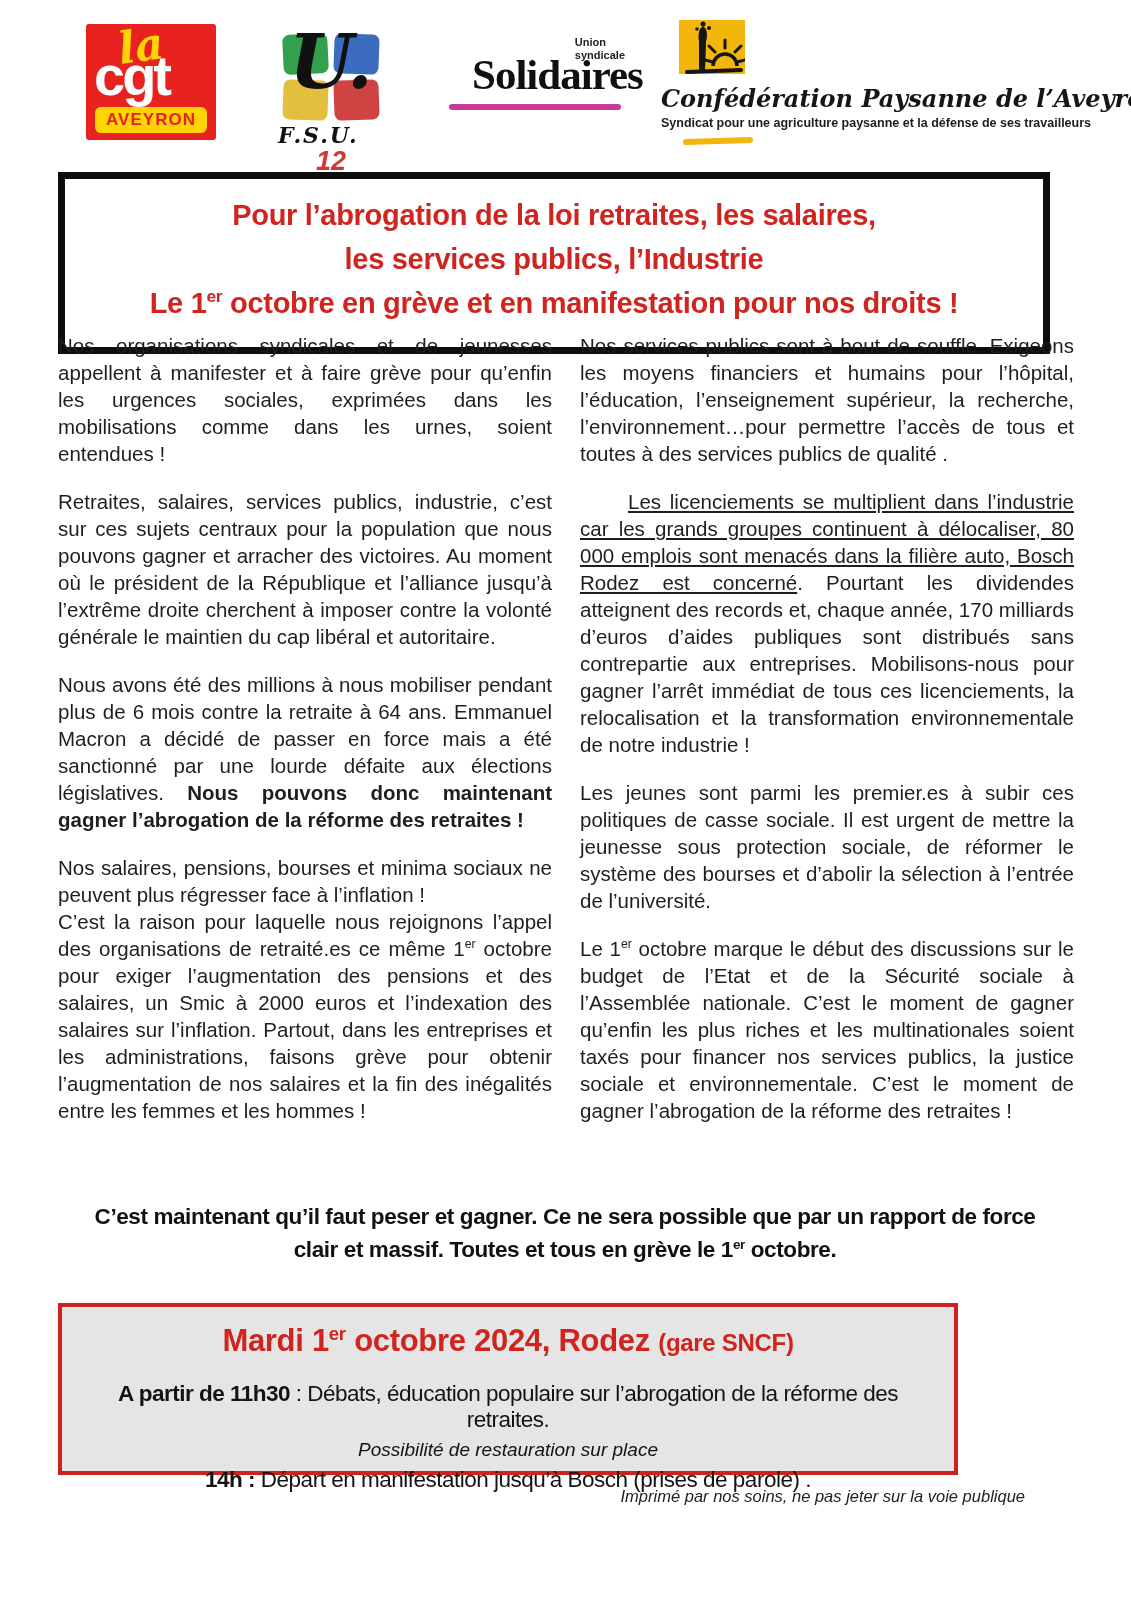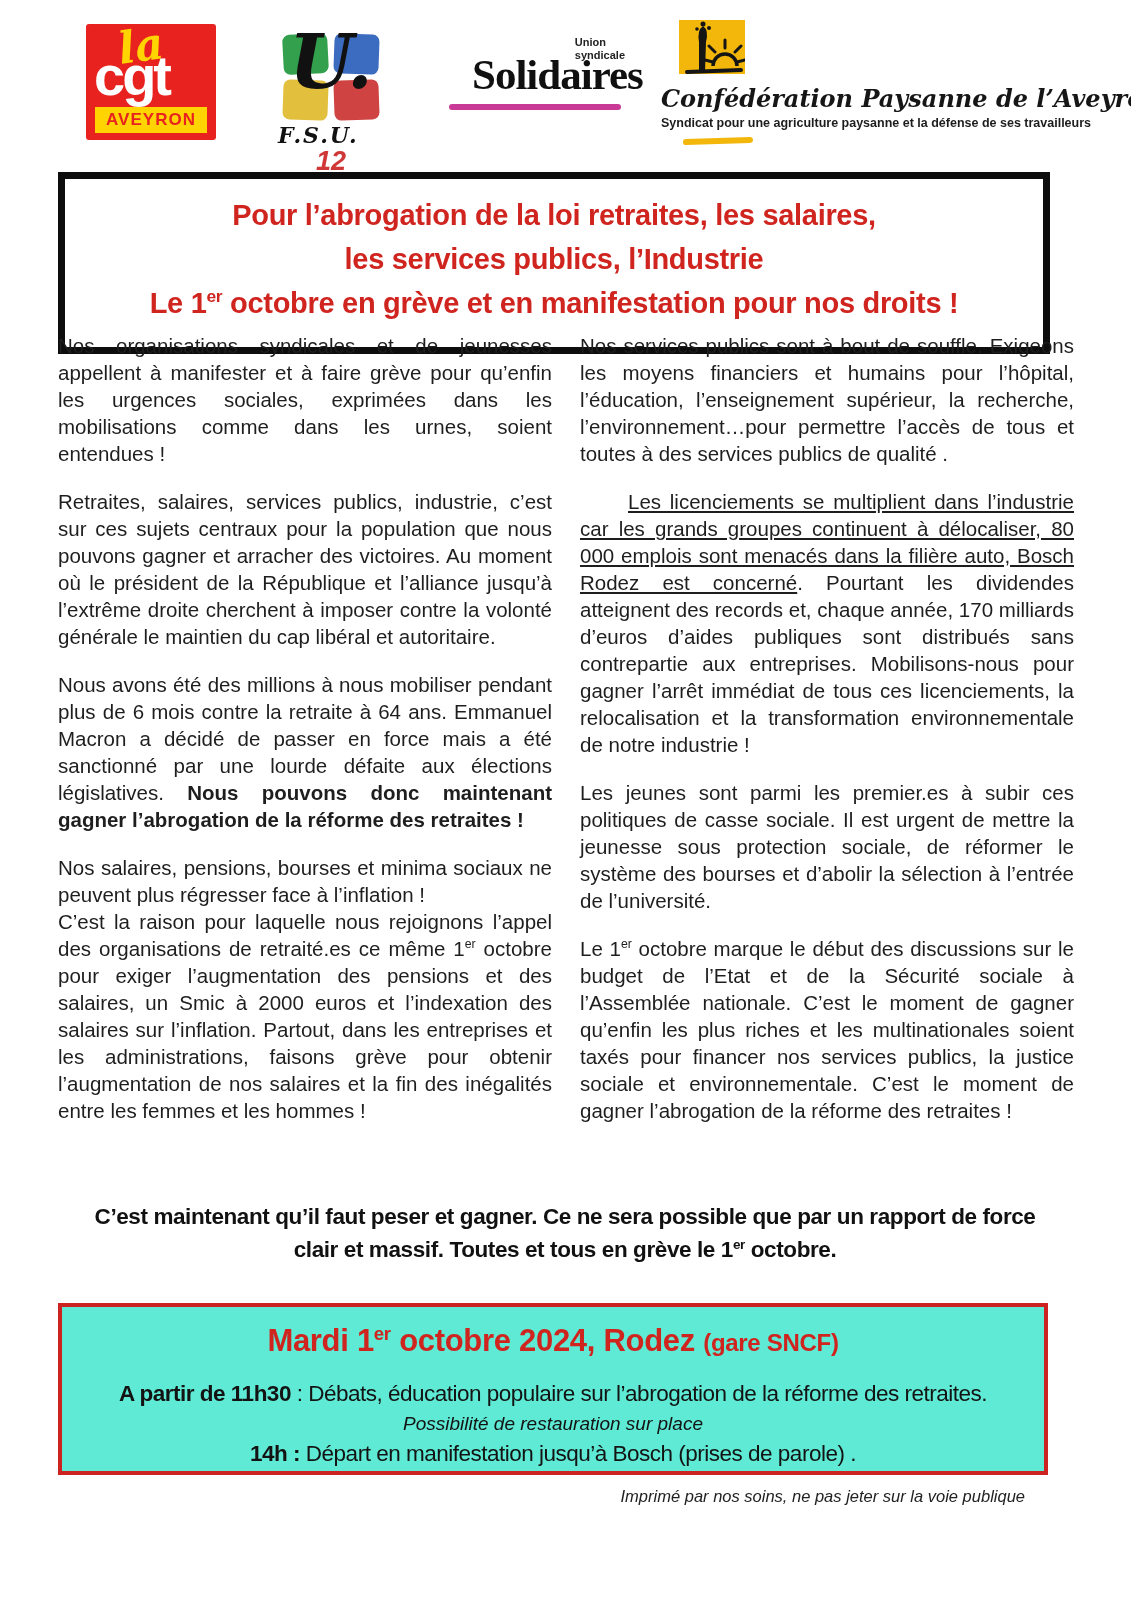--- a/index.html
+++ b/index.html
@@ -19,21 +19,21 @@
 
   .logo-cgt { position:absolute; left:86px; top:24px; width:130px; height:116px;
     background:#e8231f; border-radius:3px; }
   .cgt-la { position:absolute; top:-4px; left:32px; color:#ffd400;
     font-family:"DejaVu Serif", serif; font-style:italic; font-weight:bold;
     font-size:44px; transform:rotate(-8deg); }
   .cgt-acronym { position:absolute; top:24px; left:8px; width:114px; text-align:left;
     color:#ffffff; font-weight:bold; font-size:56px; letter-spacing:-3px; line-height:1; }
   .cgt-region { position:absolute; left:9px; right:9px; bottom:7px; height:26px;
     background:#ffd400; color:#e8231f; font-weight:bold; font-size:17px;
-    text-align:center; line-height:26px; letter-spacing:1px; }
+    text-align:center; line-height:26px; letter-spacing:1px;border-radius:6px; }
 
   .logo-fsu { position:absolute; left:278px; top:34px; width:106px; height:126px; }
   .fsu-squares { position:relative; width:96px; height:86px; margin:0 auto; }
   .fsu-sq { position:absolute; width:45px; height:40px; border-radius:7px; }
   .fsu-green  { left:0; top:0;  background:#33a04e; transform:rotate(-3deg); }
   .fsu-blue   { right:0; top:0; background:#3c6cc0; transform:rotate(2deg); }
   .fsu-yellow { left:0; bottom:0; background:#e3bf3e; transform:rotate(2deg); }
   .fsu-red    { right:0; bottom:0; background:#cf4343; transform:rotate(-2deg); }
   .fsu-u { position:absolute; left:0; top:-12px; width:96px; text-align:center;
     font-family:"DejaVu Serif", serif; font-style:italic; font-weight:bold;
@@ -77,22 +77,22 @@
   .col p:last-child { margin-bottom:0; }
   .u { text-decoration:underline;margin-left:48px; }
   b.strong { font-weight:bold; }
 
   
   .closing { position:absolute; left:75px; top:1200px; width:980px;
     text-align:center; font-weight:bold; font-size:22.5px; line-height:33px;
     letter-spacing:-0.4px; color:#111; }
 
   
-  .event-box { position:absolute; left:58px; top:1303px; width:990px; height:172px;
-    border:4px solid #cc2320; background:#5eead4; padding:12px 12px 0; }
+  .event-box { position:absolute; left:58px; top:1303px; width:900px; height:172px;
+    border:4px solid #cc2320; background:#e5e5e5; padding:12px 12px 0; }
   .event-title { text-align:center; color:#d0241f; font-weight:bold;
     font-size:31px; letter-spacing:-0.3px; margin-top:4px; }
   .event-title .paren { font-size:24px; }
   .event-line1 { text-align:center; font-size:22.5px; letter-spacing:-0.5px;
     margin-top:22px; color:#131313; }
   .event-line2 { text-align:center; font-style:italic; font-size:19px;
     margin-top:6px; color:#131313; }
   .event-line3 { text-align:center; font-size:22.5px; letter-spacing:-0.5px;
     margin-top:6px; color:#131313; }
 

